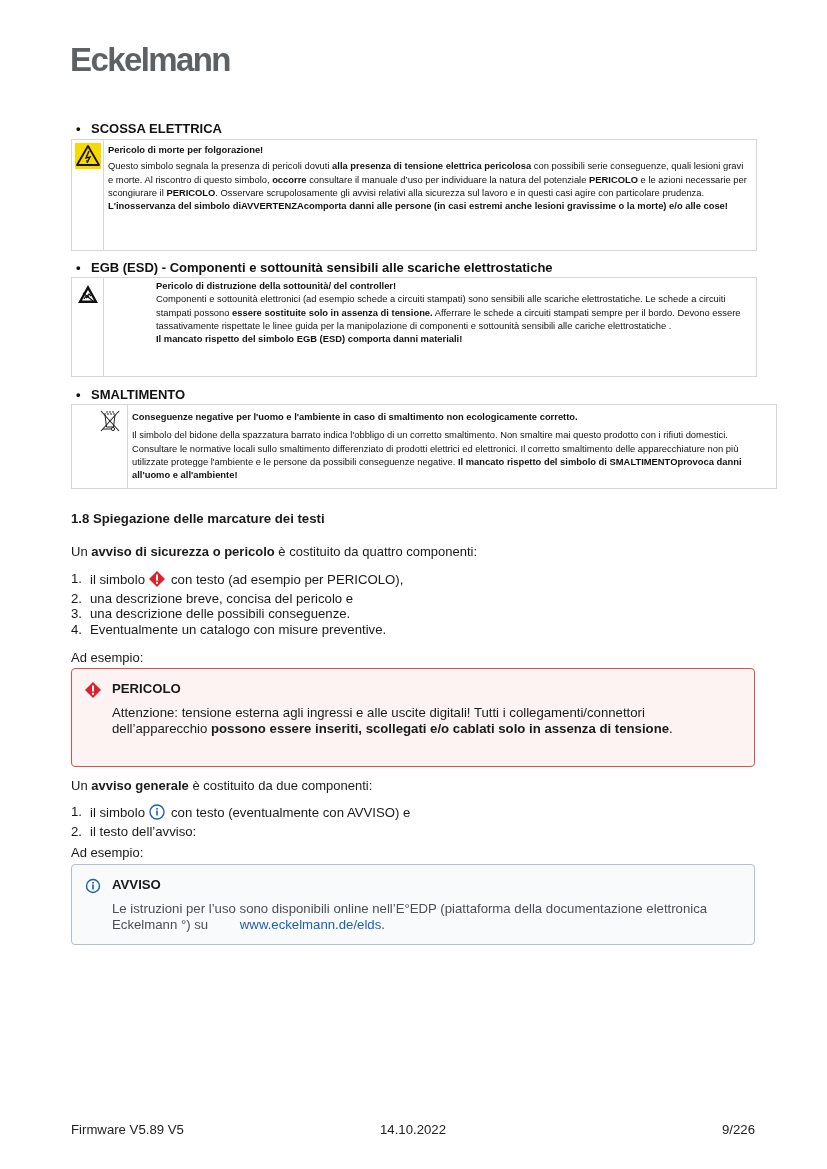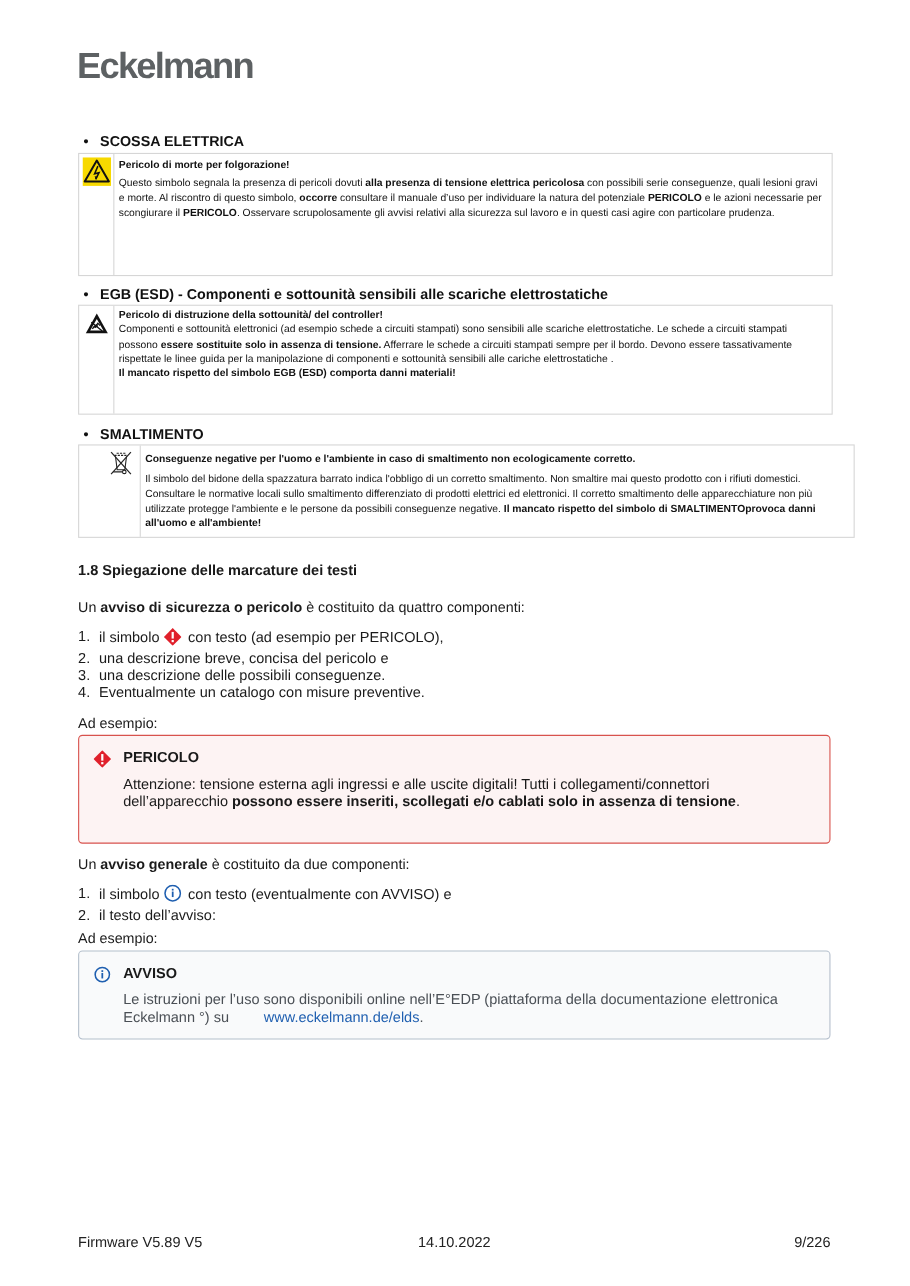--- a/index.html
+++ b/index.html
@@ -65,27 +65,28 @@
     <svg width="26" height="26" viewBox="0 0 26 26">
       <rect x="0" y="0" width="26" height="26" fill="#f7d900"></rect>
       <polygon points="13,3 24,22 2,22" fill="none" stroke="#111" stroke-width="1.8" stroke-linejoin="round"></polygon>
       <polyline points="14,8 11,15 15,14 12,20" fill="none" stroke="#111" stroke-width="1.4"></polyline>
       <polygon points="12,20 11,17 13.5,18" fill="#111"></polygon>
     </svg>
   </div>
   <div class="text-col">
     <div class="title">Pericolo di morte per folgorazione!</div>
     <div><span>Questo simbolo segnala la presenza di pericoli dovuti </span><b>alla presenza di tensione elettrica pericolosa</b><span> con possibili serie conseguenze, quali lesioni gravi e morte. Al riscontro di questo simbolo, </span><b>occorre</b><span> consultare il manuale d’uso per individuare la natura del potenziale </span><b>PERICOLO</b><span> e le azioni necessarie per scongiurare il </span><b>PERICOLO</b><span>. Osservare scrupolosamente gli avvisi relativi alla sicurezza sul lavoro e in questi casi agire con particolare prudenza.</span></div>
+    <div style="font-weight:bold">L'inosservanza del simbolo diAVVERTENZAcomporta danni alle persone (in casi estremi anche lesioni gravissime o la morte) e/o alle cose!</div>
   </div>
 </div>
 
 <div class="sec-head" style="top:260px;">
   <span class="bullet">•</span><span>EGB (ESD) - Componenti e sottounità sensibili alle scariche elettrostatiche</span>
 </div>
-<div class="wbox" style="top:277px; height:98px;">
+<div class="wbox" style="top:277px; height:98px;gap:48px;">
   <div class="icon-col" style="padding-top:6px;">
     <svg width="22" height="20" viewBox="0 0 22 20">
       <polygon points="11,1 21,19 1,19" fill="#111"></polygon>
       <polygon points="11,6 17,16.5 5,16.5" fill="#fff"></polygon>
       <path d="M7,15 C9,11 11,12 12,10 L14,12 M9,14 L12,12" stroke="#111" stroke-width="1.2" fill="none"></path>
       <line x1="6" y1="9" x2="16" y2="17" stroke="#111" stroke-width="1.2"></line>
     </svg>
   </div>
   <div class="text-col" style="padding-top:1px;">
     <div class="title" style="margin-bottom:0">Pericolo di distruzione della sottounità/ del controller!</div>

